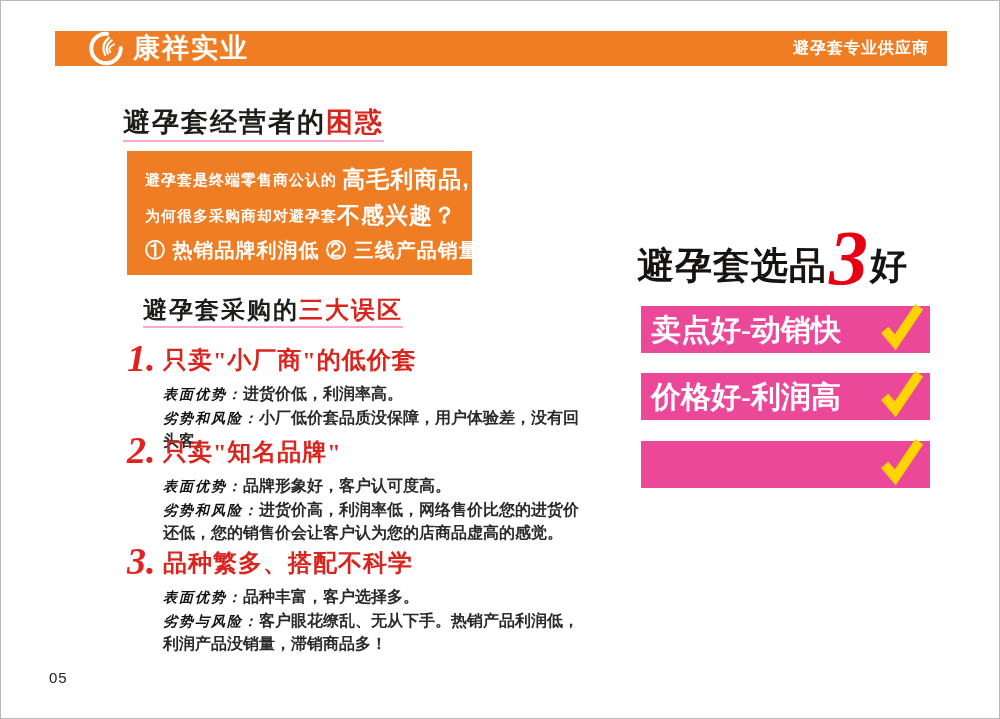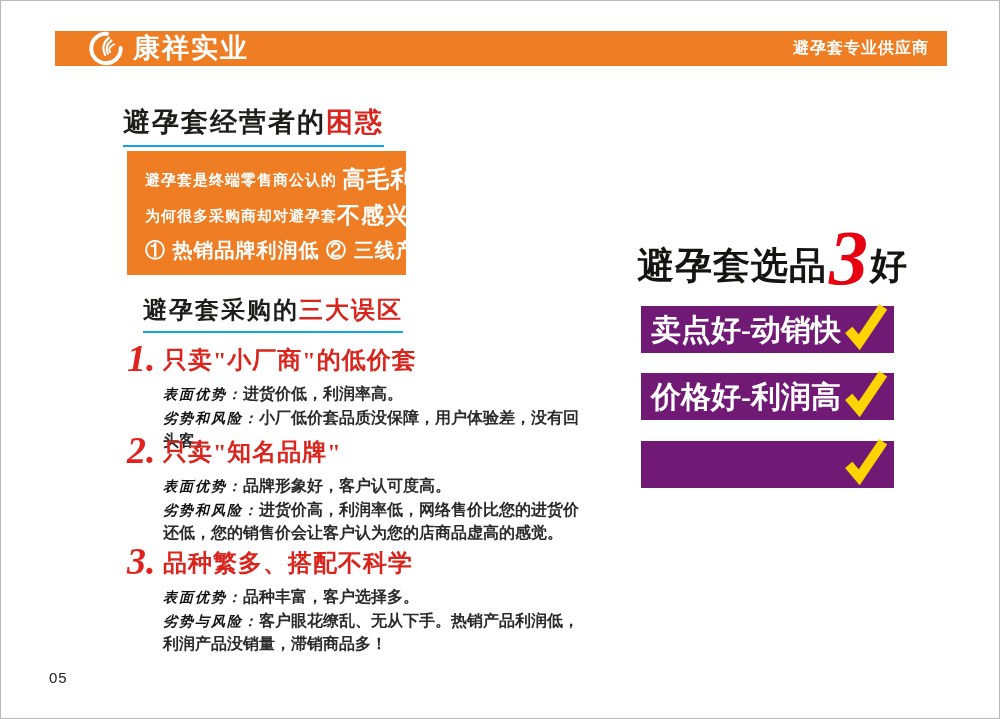--- a/index.html
+++ b/index.html
@@ -46,34 +46,33 @@
     font-weight: bold;
     letter-spacing: 1px;
   }
 
   
   .sec-title {
     position: absolute;
     display: inline-block;
     color: #1d1d1b;
     font-weight: bold;
-    border-bottom: 2px solid #0ea5e9;
-    padding-bottom: 5px;
+    border-bottom: 2px solid #f9a8d4;
     letter-spacing: 2px;
     white-space: nowrap;
   }
   .sec-title .hl { color: #d9251d; }
   #confusion-title { left: 122px; top: 103px; font-size: 27px; }
   #mistake-title   { left: 142px; top: 293px; font-size: 24px; }
 
   
   .obox {
     position: absolute;
     left: 126px; top: 150px;
-    width: 279px; height: 124px;
+    width: 345px; height: 124px;
     background: #ee7d23;
     color: #ffffff;
   }
   .obox .oline { position: absolute; left: 18px; white-space: nowrap; }
   .oline1 { top: 13px; }
   .oline2 { top: 49px; text-align: right; }
   .oline3 { top: 86px; font-size: 20px; font-weight: bold; letter-spacing: 1px; }
   .o-small { font-size: 15px; font-weight: bold; letter-spacing: 1px; vertical-align: 2px; }
   .o-big   { font-size: 23px; font-weight: bold; letter-spacing: 1px; }
 
@@ -142,22 +141,22 @@
     font-weight: bold;
     font-style: italic;
     font-family: "Liberation Serif", serif;
     line-height: 0.85;
     margin: 0 2px;
   }
 
   .bar {
     position: absolute;
     left: 640px;
-    width: 253px; height: 47px;
-    background: #701a75;
+    width: 289px; height: 47px;
+    background: #ec4899;
   }
   #bar-1 { top: 305px; }
   #bar-2 { top: 372px; padding-left: 44px; }
   #bar-3 { top: 440px; }
   .bar-label {
     position: absolute;
     left: 10px; top: 50%;
     transform: translateY(-50%);
     color: #ffffff;
     font-size: 30px;

